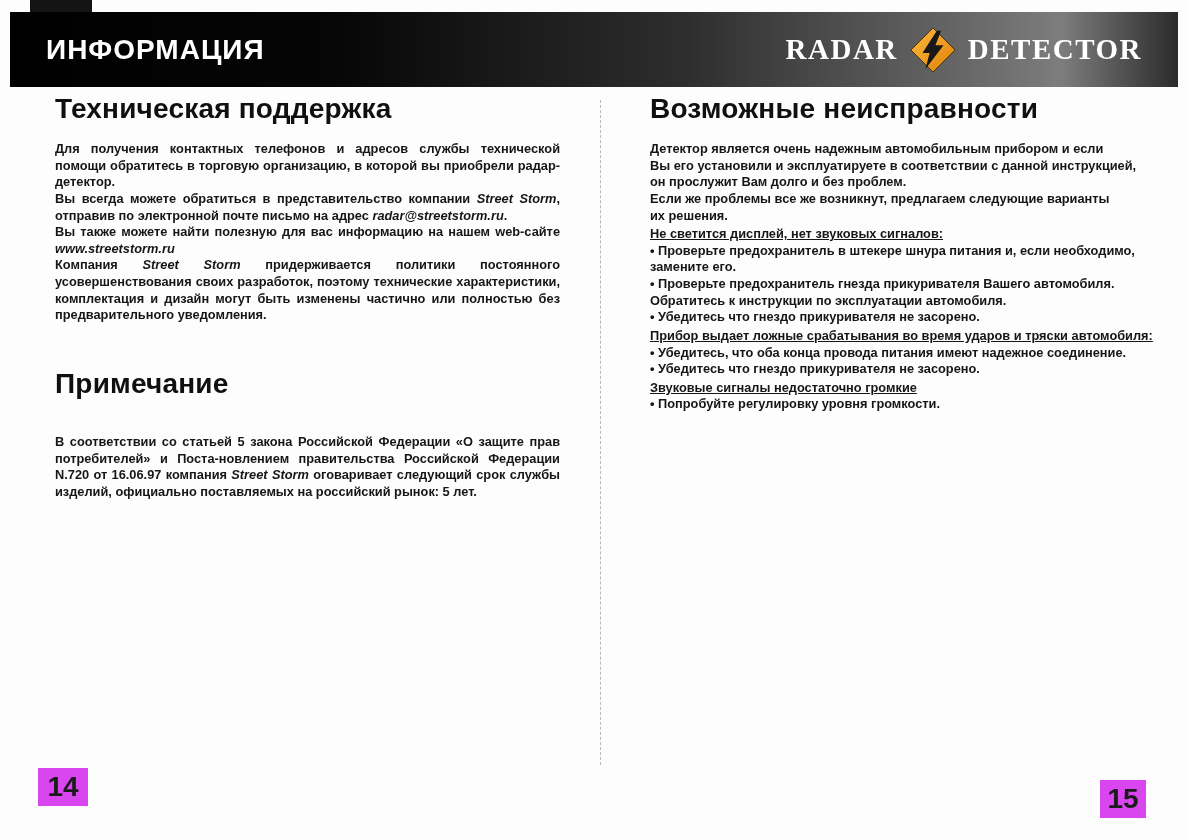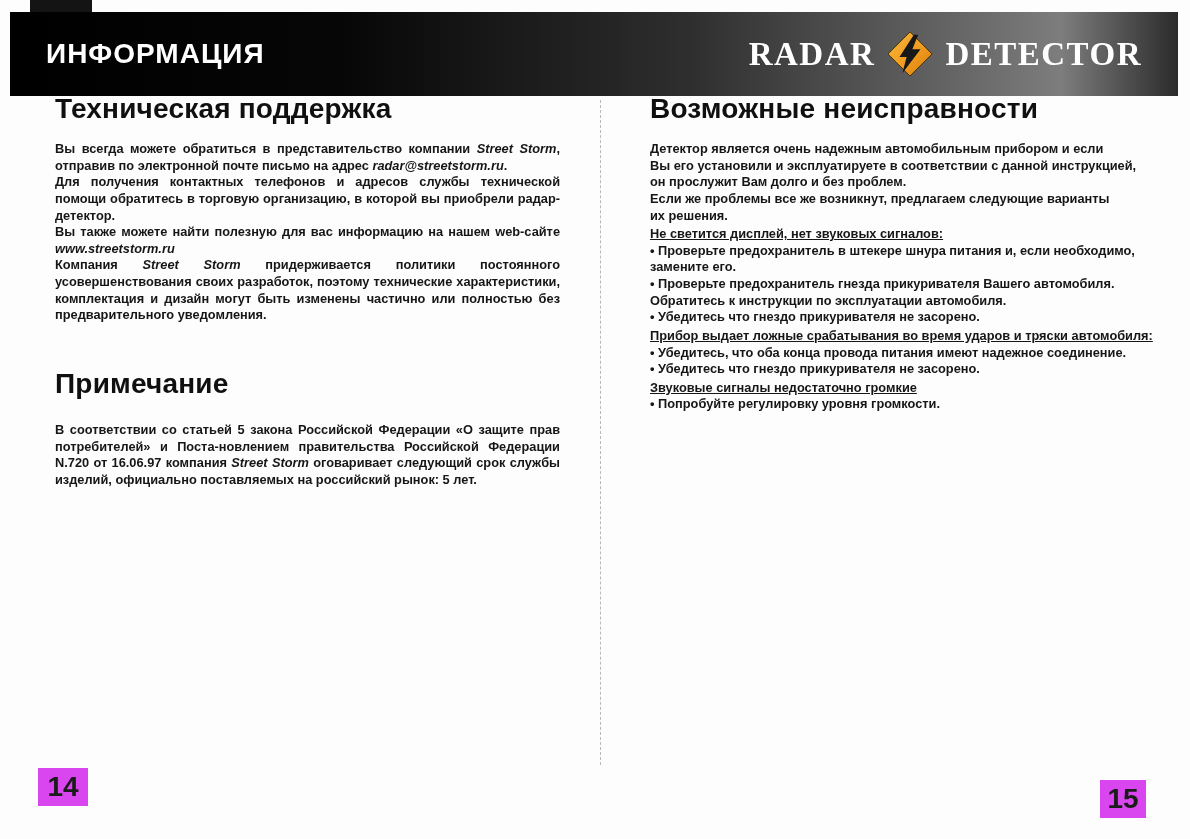--- a/index.html
+++ b/index.html
@@ -2,40 +2,40 @@
 <html><head>
 <meta charset="utf-8">
 <style>
   html,body{margin:0;padding:0;background:#ffffff;}
   .page{
     position:relative;width:1190px;height:839px;background:#fdfdfd;overflow:hidden;
     font-family:"Liberation Sans",sans-serif;color:#161616;
   }
   .top-tab{position:absolute;left:30px;top:0;width:62px;height:12px;background:#141414;}
   .header-bar{
-    position:absolute;left:10px;right:12px;top:12px;height:84px;box-sizing:border-box;
+    position:absolute;left:10px;right:12px;top:12px;height:75px;box-sizing:border-box;
     background:linear-gradient(90deg,#000 0%,#060606 28%,#2e2e2e 58%,#686868 82%,#7d7d7d 90%,#2b2b2b 100%);
     display:flex;align-items:center;justify-content:space-between;padding:0 36px;
   }
   .header-title{
     margin:0;color:#ffffff;font-size:28px;font-weight:700;letter-spacing:1px;
   }
   .brand{display:flex;align-items:center;gap:12px;}
   .brand-word{
     color:#ffffff;font-family:"Liberation Serif",serif;font-weight:700;
-    font-size:33px;letter-spacing:1.5px;
+    font-size:29px;letter-spacing:1.5px;
   }
   .brand-icon{display:flex;align-items:center;}
   .col{position:absolute;top:93px;}
   .col-left{left:55px;width:505px;}
   .col-right{left:650px;width:505px;}
   .section-title{
     margin:0 0 16px 0;font-size:28px;font-weight:700;color:#101010;letter-spacing:0.2px;
   }
-  .section-title.second{margin-top:44px;margin-bottom:22px;}
+  .section-title.second{margin-top:44px;margin-bottom:34px;}
   .txt{
     margin:0;font-size:12.8px;line-height:1.3;font-weight:700;color:#161616;
   }
   .just{text-align:justify;}
   .pre{white-space:pre-line;}
   .em{font-style:italic;font-weight:700;}
   .issue-heading{
     margin:2px 0 0 0;font-size:12.8px;line-height:1.3;font-weight:700;color:#161616;
     text-decoration:underline;
   }
@@ -75,24 +75,24 @@
         </svg>
       </span>
       <span class="brand-word">DETECTOR</span>
     </div>
   </header>
 
   <section class="col col-left">
     <h2 class="section-title">Техническая поддержка</h2>
 
     <p class="txt just">
-      <span>Вы всегда можете обратиться в представительство компании </span><span class="em">Street Storm</span><span>, отправив по электронной почте письмо на адрес </span><span class="em">radar@streetstorm.ru</span><span>.</span>
+      <span>Для получения контактных телефонов и адресов службы технической помощи обратитесь в торговую организацию, в которой вы приобрели радар-детектор.</span>
     </p>
     <p class="txt just">
-      <span>Для получения контактных телефонов и адресов службы технической помощи обратитесь в торговую организацию, в которой вы приобрели радар-детектор.</span>
+      <span>Вы всегда можете обратиться в представительство компании </span><span class="em">Street Storm</span><span>, отправив по электронной почте письмо на адрес </span><span class="em">radar@streetstorm.ru</span><span>.</span>
     </p>
     <p class="txt just">
       <span>Вы также можете найти полезную для вас информацию на нашем web-сайте </span><span class="em">www.streetstorm.ru</span>
     </p>
     <p class="txt just">
       <span>Компания </span><span class="em">Street Storm</span><span> придерживается политики постоянного усовершенствования своих разработок, поэтому технические характеристики, комплектация и дизайн могут быть изменены частично или полностью без предварительного уведомления.</span>
     </p>
 
     <h2 class="section-title second">Примечание</h2>
 

